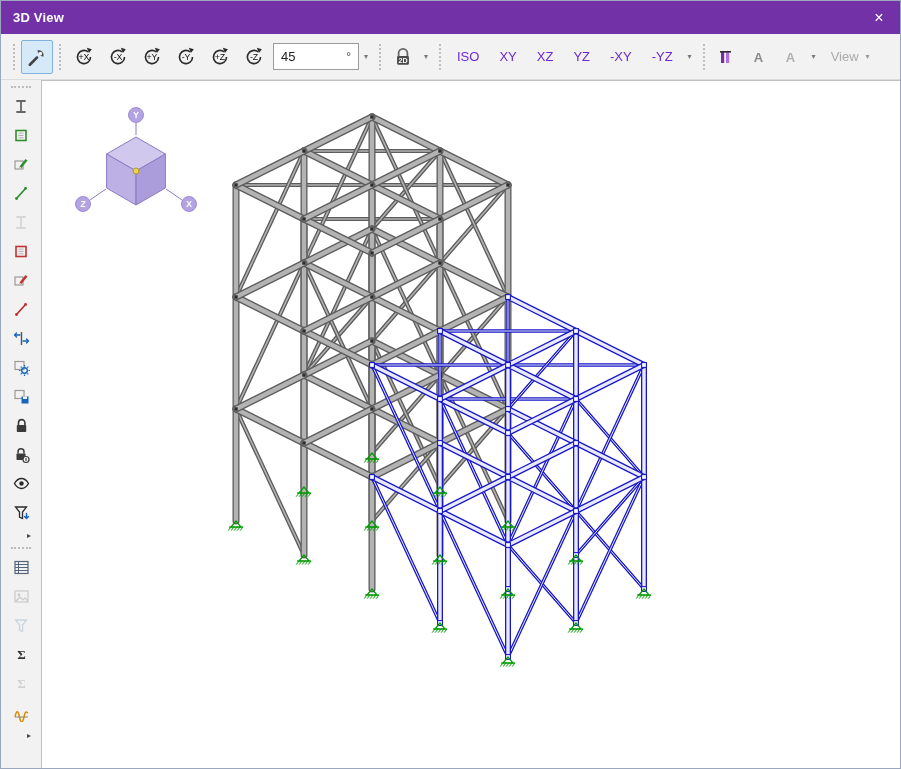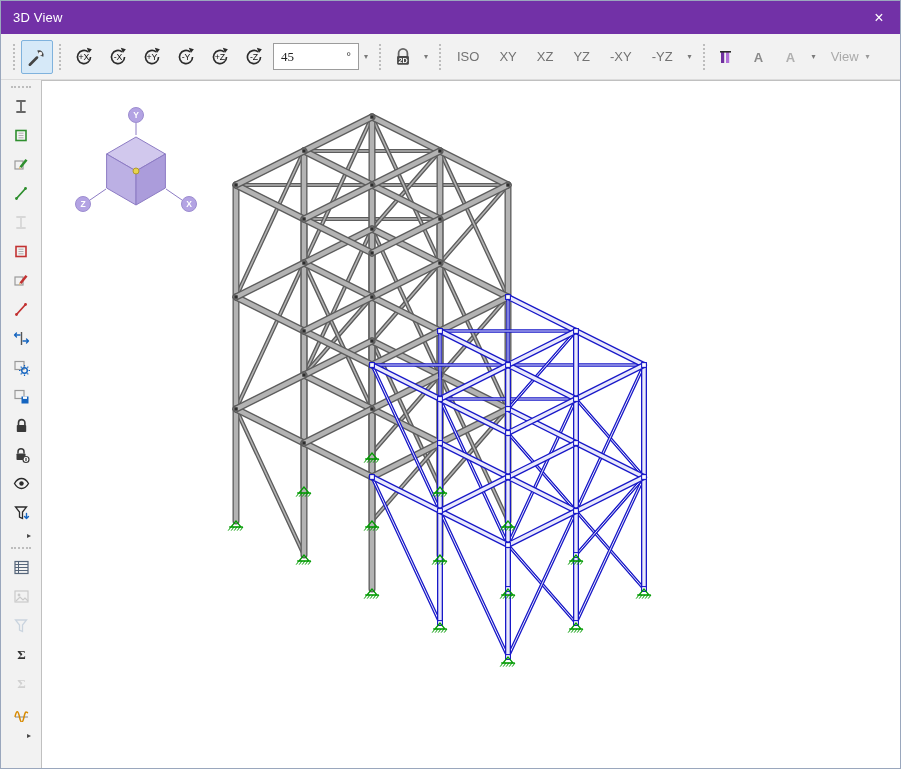--- a/index.html
+++ b/index.html
@@ -1,31 +1,31 @@
 <!DOCTYPE html>
 <html><head>
 <meta charset="utf-8">
 <style>
   *{box-sizing:border-box;margin:0;padding:0}
   html,body{width:901px;height:769px}
   body{font-family:"Liberation Sans",sans-serif;font-size:13px;background:#e8e8e8}
   .window{width:901px;height:769px;border:1px solid #9aa7bd;display:flex;flex-direction:column;background:#f2f2f2;overflow:hidden}
   .titlebar{flex:0 0 33px;background:#7231a7;display:flex;align-items:center;padding-left:12px;color:#fff}
-  .titlebar .title{font-size:13px;font-weight:400;letter-spacing:.2px}
+  .titlebar .title{font-size:13px;font-weight:700;letter-spacing:.2px}
   .close-btn{margin-left:auto;width:42px;height:33px;border:0;background:transparent;color:#fff;font-size:16px;cursor:pointer;line-height:33px}
   .toolbar{flex:0 0 46px;display:flex;align-items:center;background:#f2f2f2;padding:0 6px;border-bottom:1px solid #dcdcdc}
   .sep{width:0;height:26px;border-left:2px dotted #bdbdbd;margin:0 6px;flex:0 0 auto}
   .tb{height:34px;min-width:32px;padding:0 4px;border:1px solid transparent;border-radius:2px;background:transparent;display:inline-flex;align-items:center;justify-content:center;gap:2px;color:#333;font-size:12.5px;cursor:pointer;flex:0 0 auto}
   .tb.pressed{border-color:#7fb2dd;background:#d6e9f8}
-  .tb.txt{padding:0 9px;font-size:13px;color:#737373}
+  .tb.txt{padding:0 9px;font-size:13px;color:#6d28d9}
   .tb.disabled{color:#aaa;cursor:default}
   .dd{width:14px;height:30px;border:0;background:transparent;color:#7a7a7a;font-size:8px;cursor:pointer;flex:0 0 auto;padding:0}
   .dd-inline{font-size:8px;color:#999;margin-left:5px}
   .angle-box{display:flex;align-items:center;height:27px;width:86px;border:1px solid #9c9c9c;background:#fff;padding:0 7px;flex:0 0 auto;margin-left:2px}
-  .angle-box input{border:0;outline:0;flex:1;width:44px;font-size:13px;font-family:Liberation Serif, serif;color:#222;background:transparent}
+  .angle-box input{border:0;outline:0;flex:1;width:44px;font-size:13px;font-family:Liberation Sans, sans-serif;color:#222;background:transparent}
   .angle-box .unit{color:#444;font-size:12px;padding-left:2px}
   .main{flex:1;display:flex;min-height:0}
   .side{flex:0 0 40px;display:flex;flex-direction:column;align-items:center;background:#f2f2f2;padding-top:3px}
   .grip{width:20px;border-top:2px dotted #bdbdbd;margin:3px 0 4px;flex:0 0 auto}
   .sb{width:27px;height:27px;margin:1px 0;border:1px solid transparent;border-radius:2px;background:transparent;display:flex;align-items:center;justify-content:center;cursor:pointer;flex:0 0 auto;padding:0}
   .sb.disabled{opacity:.45;cursor:default}
   .sb.expand{width:18px;height:15px;align-self:flex-end;margin-right:3px;font-size:8px;color:#444}
   .canvas{flex:1;background:#fff;border-left:1px solid #c0c0c0;border-top:1px solid #c0c0c0;position:relative;overflow:hidden}
   .canvas svg{display:block;width:100%;height:100%}
 </style>

